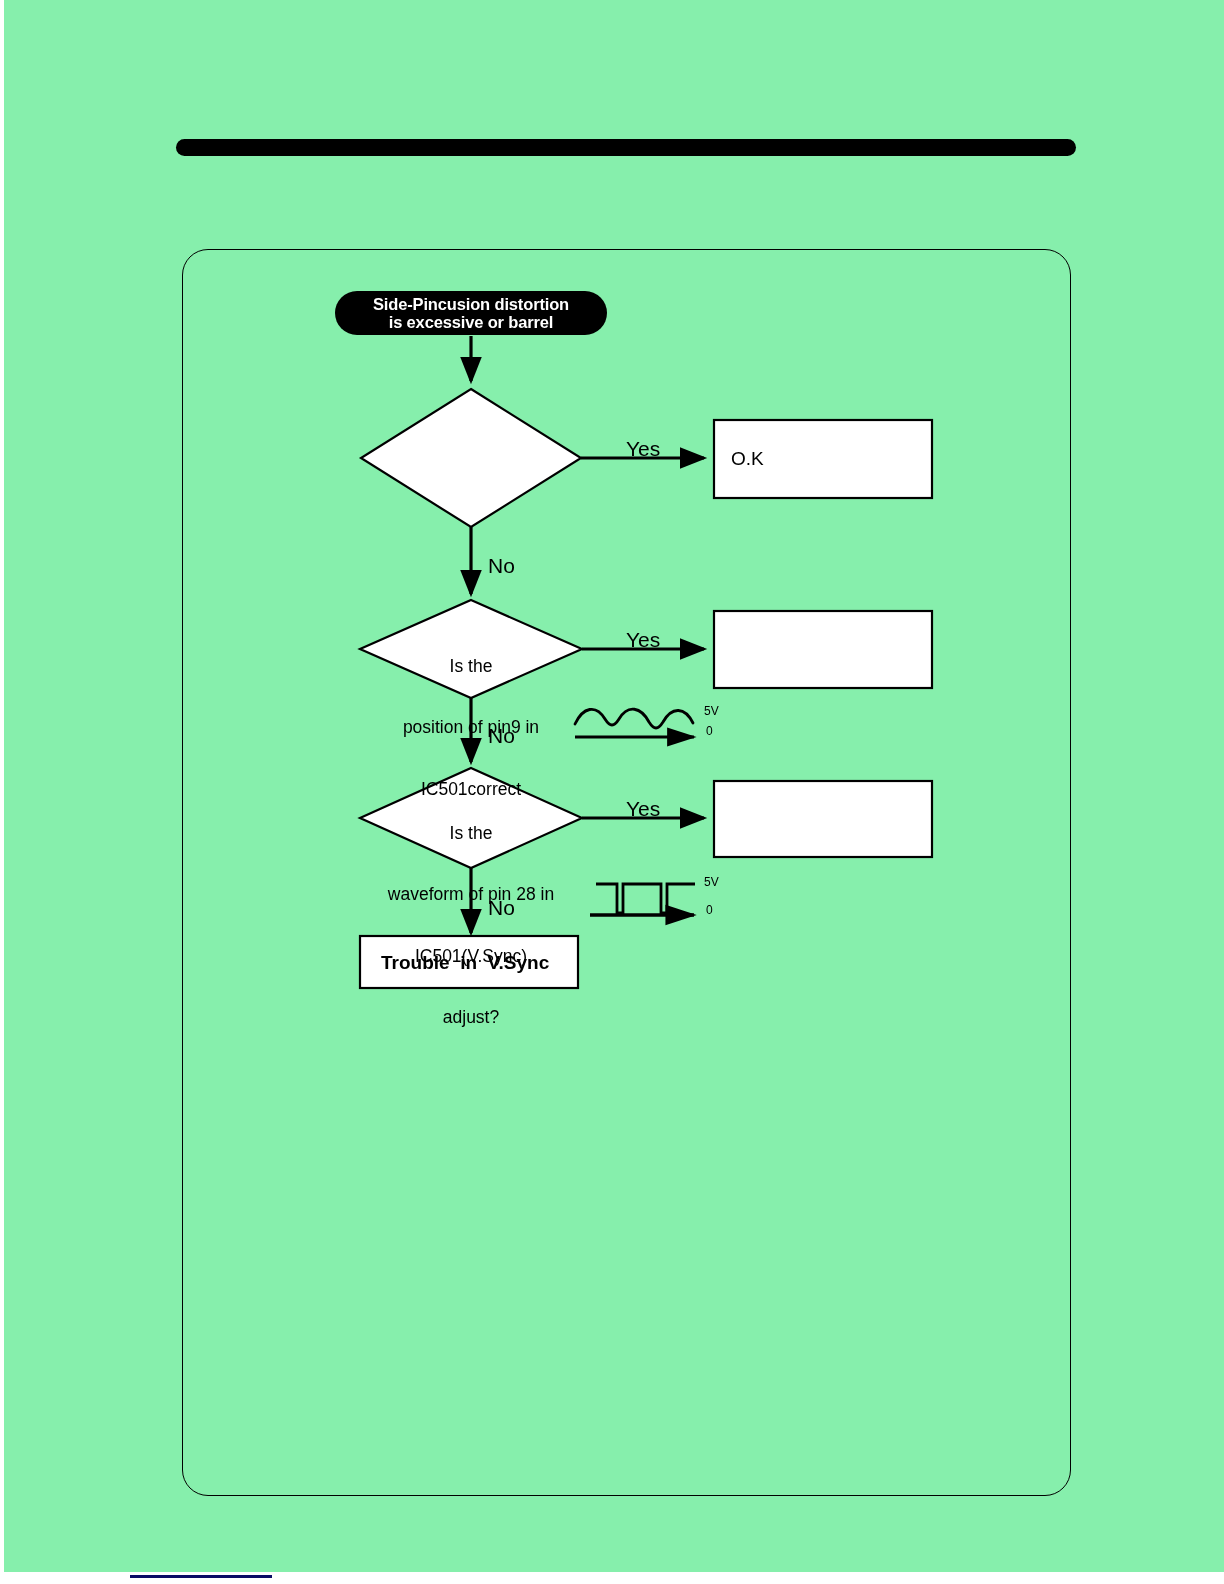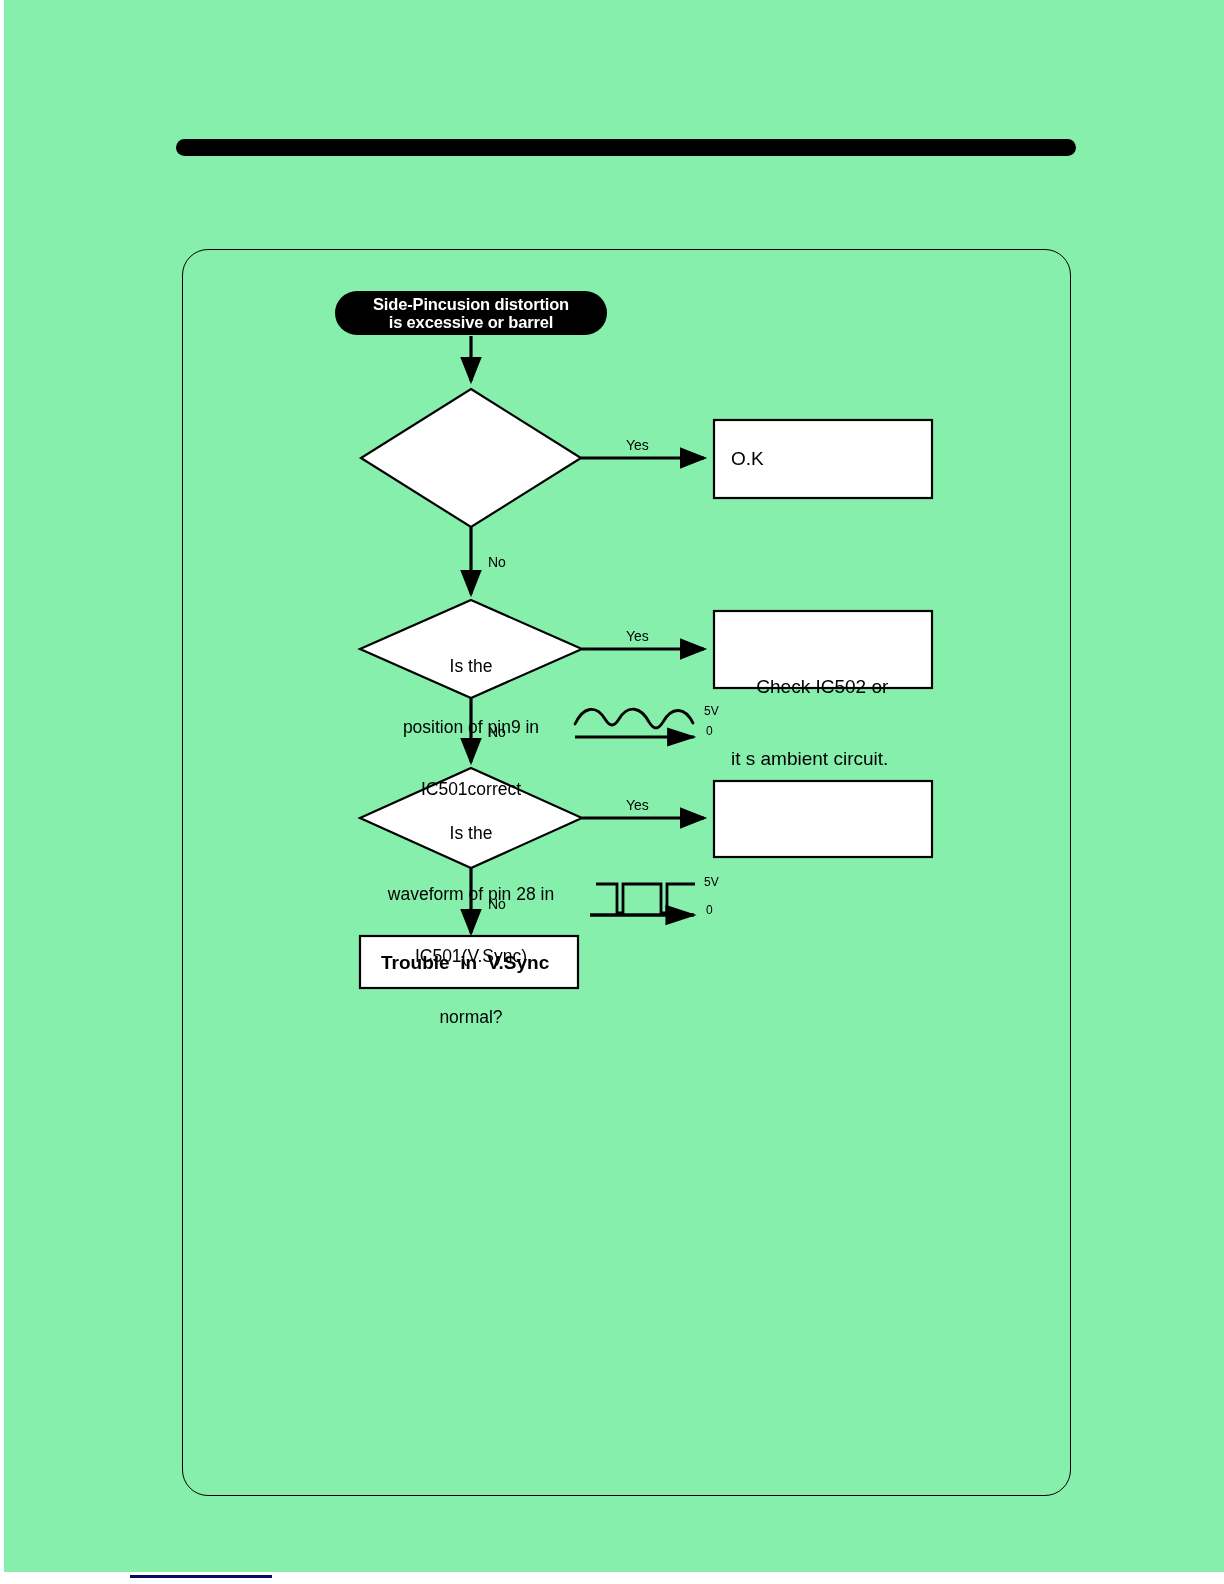--- a/index.html
+++ b/index.html
@@ -92,21 +92,21 @@
   .box-label {
     position: absolute;
     font-size: 19px;
     color: #000;
     line-height: 1.26;
     white-space: pre;
     text-align: right;
   }
   .branch-label {
     position: absolute;
-    font-size: 14px;
+    font-size: 21px;
     color: #000;
   }
   .wave-label {
     position: absolute;
     font-size: 12px;
     color: #000;
   }
 </style>
 </head>
 <body>
@@ -178,33 +178,29 @@
 
   <div class="diamond-label" style="left:340px; top:615px; width:254px;">
     <div>Is the</div>
     <div>position of pin9 in</div>
     <div>IC501correct</div>
   </div>
 
   <div class="branch-label" style="left:622px; top:628px;">Yes</div>
   <div class="branch-label" style="left:484px; top:724px;">No</div>
 
-  <div class="box-label" style="left:727px; top:627px;">
-    <div>Check IC502 or</div>
-    <div>it s ambient circuit.</div>
-  </div>
 
   <div class="wave-label" style="left:700px; top:704px;">5V</div>
   <div class="wave-label" style="left:702px; top:724px;">0</div>
 
   <div class="diamond-label" style="left:340px; top:782px; width:254px;">
     <div>Is the</div>
     <div>waveform of pin 28 in</div>
     <div>IC501(V.Sync)</div>
-    <div>normal?</div>
+    <div>adjust?</div>
   </div>
 
   <div class="branch-label" style="left:622px; top:797px;">Yes</div>
   <div class="branch-label" style="left:484px; top:896px;">No</div>
 
 
   <div class="wave-label" style="left:700px; top:875px;">5V</div>
   <div class="wave-label" style="left:702px; top:903px;">0</div>
 
   <div class="box-label" style="left:377px; top:951px;font-weight:bold;">Trouble  in  V.Sync</div>

